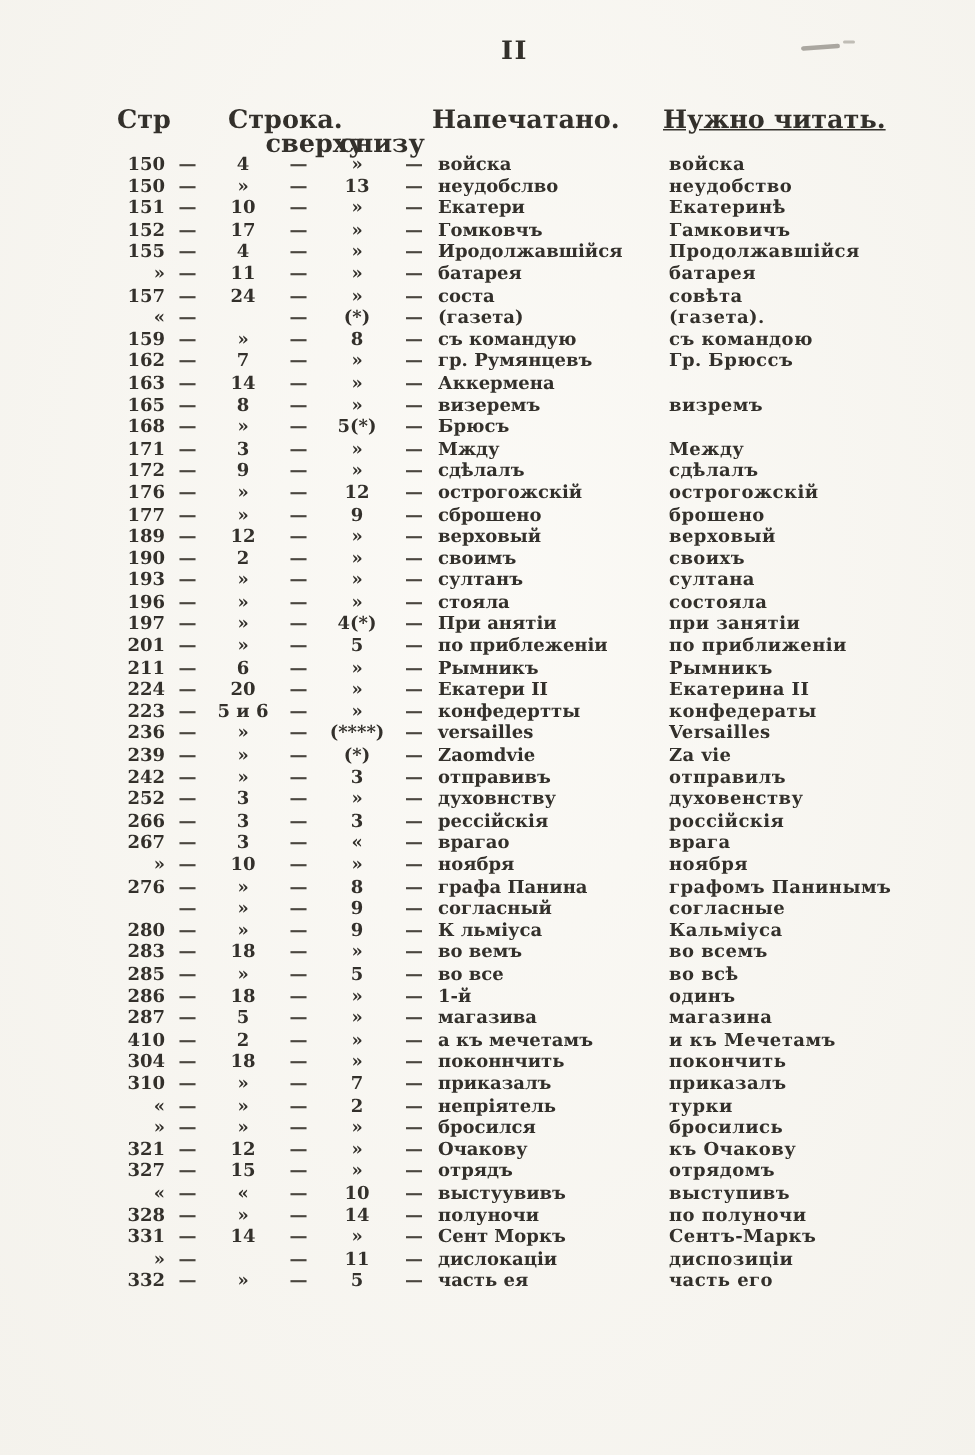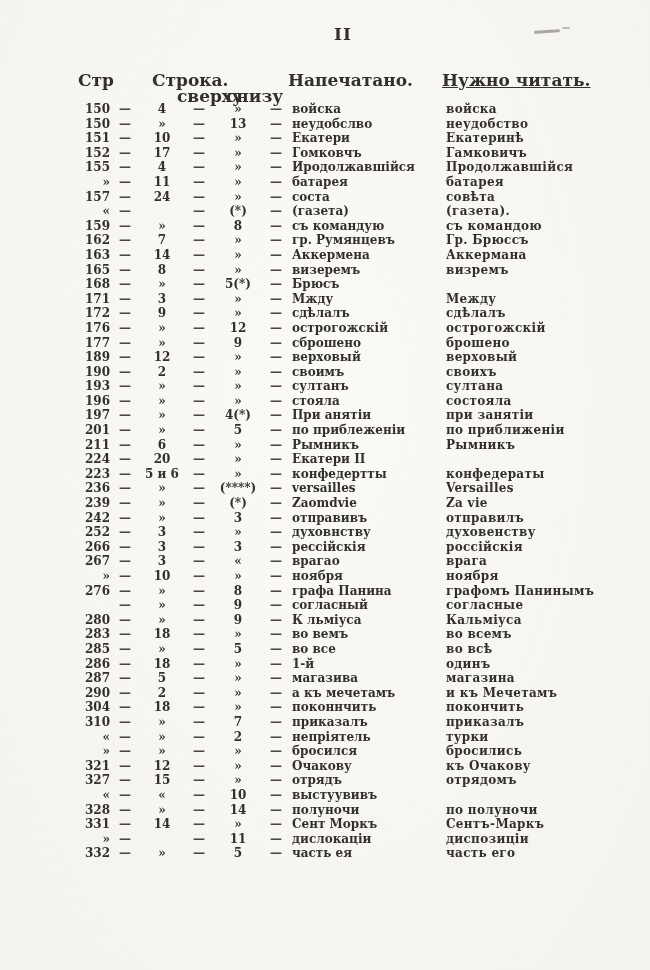--- a/index.html
+++ b/index.html
@@ -176,21 +176,20 @@
         <span class="c-correct">Гр. Брюссъ</span>
       </div>
       <div class="row">
         <span class="c-page">163</span>
         <span class="c-dash">—</span>
         <span class="c-top">14</span>
         <span class="c-dash">—</span>
         <span class="c-bottom">»</span>
         <span class="c-dash">—</span>
         <span class="c-printed">Аккермена</span>
-        <span class="c-correct">Аккермана</span>
       </div>
       <div class="row">
         <span class="c-page">165</span>
         <span class="c-dash">—</span>
         <span class="c-top">8</span>
         <span class="c-dash">—</span>
         <span class="c-bottom">»</span>
         <span class="c-dash">—</span>
         <span class="c-printed">визеремъ</span>
         <span class="c-correct">визремъ</span>
@@ -315,20 +314,21 @@
         <span class="c-correct">Рымникъ</span>
       </div>
       <div class="row">
         <span class="c-page">224</span>
         <span class="c-dash">—</span>
         <span class="c-top">20</span>
         <span class="c-dash">—</span>
         <span class="c-bottom">»</span>
         <span class="c-dash">—</span>
         <span class="c-printed">Екатери II</span>
+        <span class="c-correct">Екатерина II</span>
       </div>
       <div class="row">
         <span class="c-page">223</span>
         <span class="c-dash">—</span>
         <span class="c-top">5 и 6</span>
         <span class="c-dash">—</span>
         <span class="c-bottom">»</span>
         <span class="c-dash">—</span>
         <span class="c-printed">конфедертты</span>
         <span class="c-correct">конфедераты</span>
@@ -467,21 +467,21 @@
         <span class="c-page">287</span>
         <span class="c-dash">—</span>
         <span class="c-top">5</span>
         <span class="c-dash">—</span>
         <span class="c-bottom">»</span>
         <span class="c-dash">—</span>
         <span class="c-printed">магазива</span>
         <span class="c-correct">магазина</span>
       </div>
       <div class="row">
-        <span class="c-page">290</span>
+        <span class="c-page">410</span>
         <span class="c-dash">—</span>
         <span class="c-top">2</span>
         <span class="c-dash">—</span>
         <span class="c-bottom">»</span>
         <span class="c-dash">—</span>
         <span class="c-printed">а къ мечетамъ</span>
         <span class="c-correct">и къ Мечетамъ</span>
       </div>
       <div class="row">
         <span class="c-page">304</span>
@@ -544,20 +544,21 @@
         <span class="c-correct">отрядомъ</span>
       </div>
       <div class="row">
         <span class="c-page">«</span>
         <span class="c-dash">—</span>
         <span class="c-top">«</span>
         <span class="c-dash">—</span>
         <span class="c-bottom">10</span>
         <span class="c-dash">—</span>
         <span class="c-printed">выстуувивъ</span>
+        <span class="c-correct">выступивъ</span>
       </div>
       <div class="row">
         <span class="c-page">328</span>
         <span class="c-dash">—</span>
         <span class="c-top">»</span>
         <span class="c-dash">—</span>
         <span class="c-bottom">14</span>
         <span class="c-dash">—</span>
         <span class="c-printed">полуночи</span>
         <span class="c-correct">по полуночи</span>

